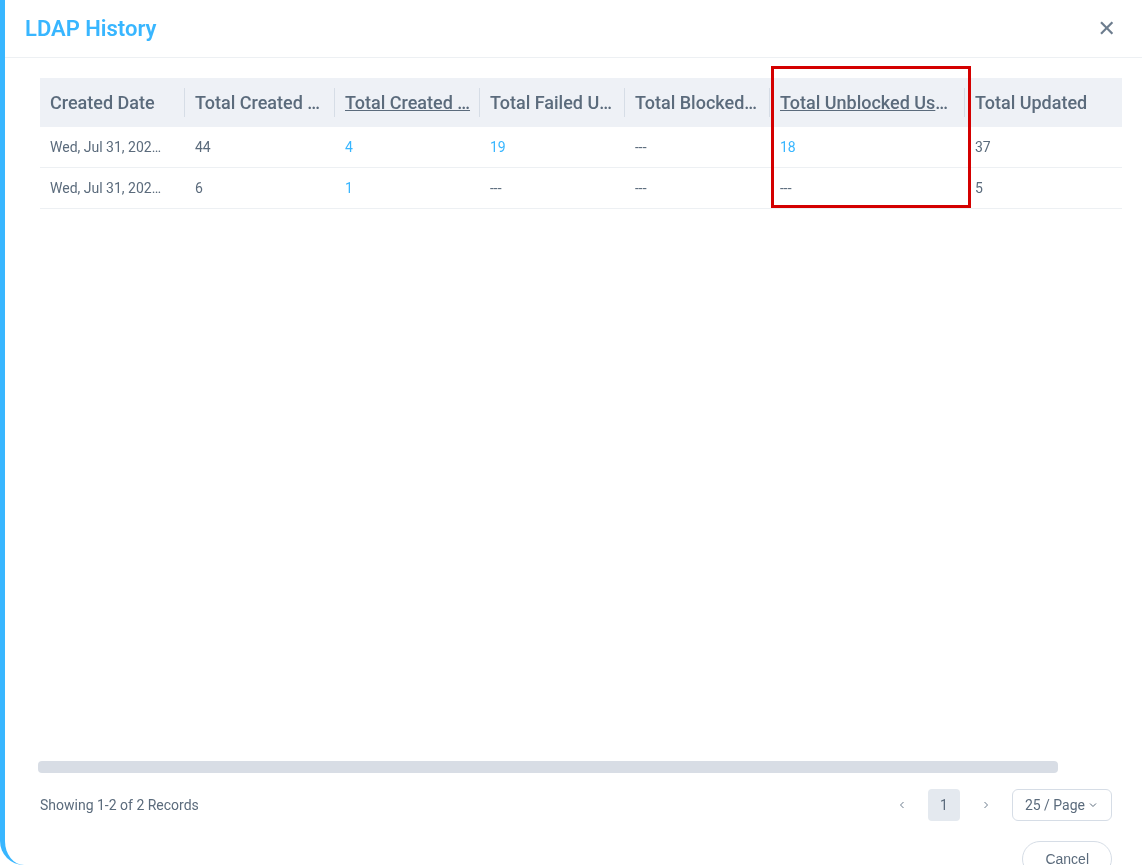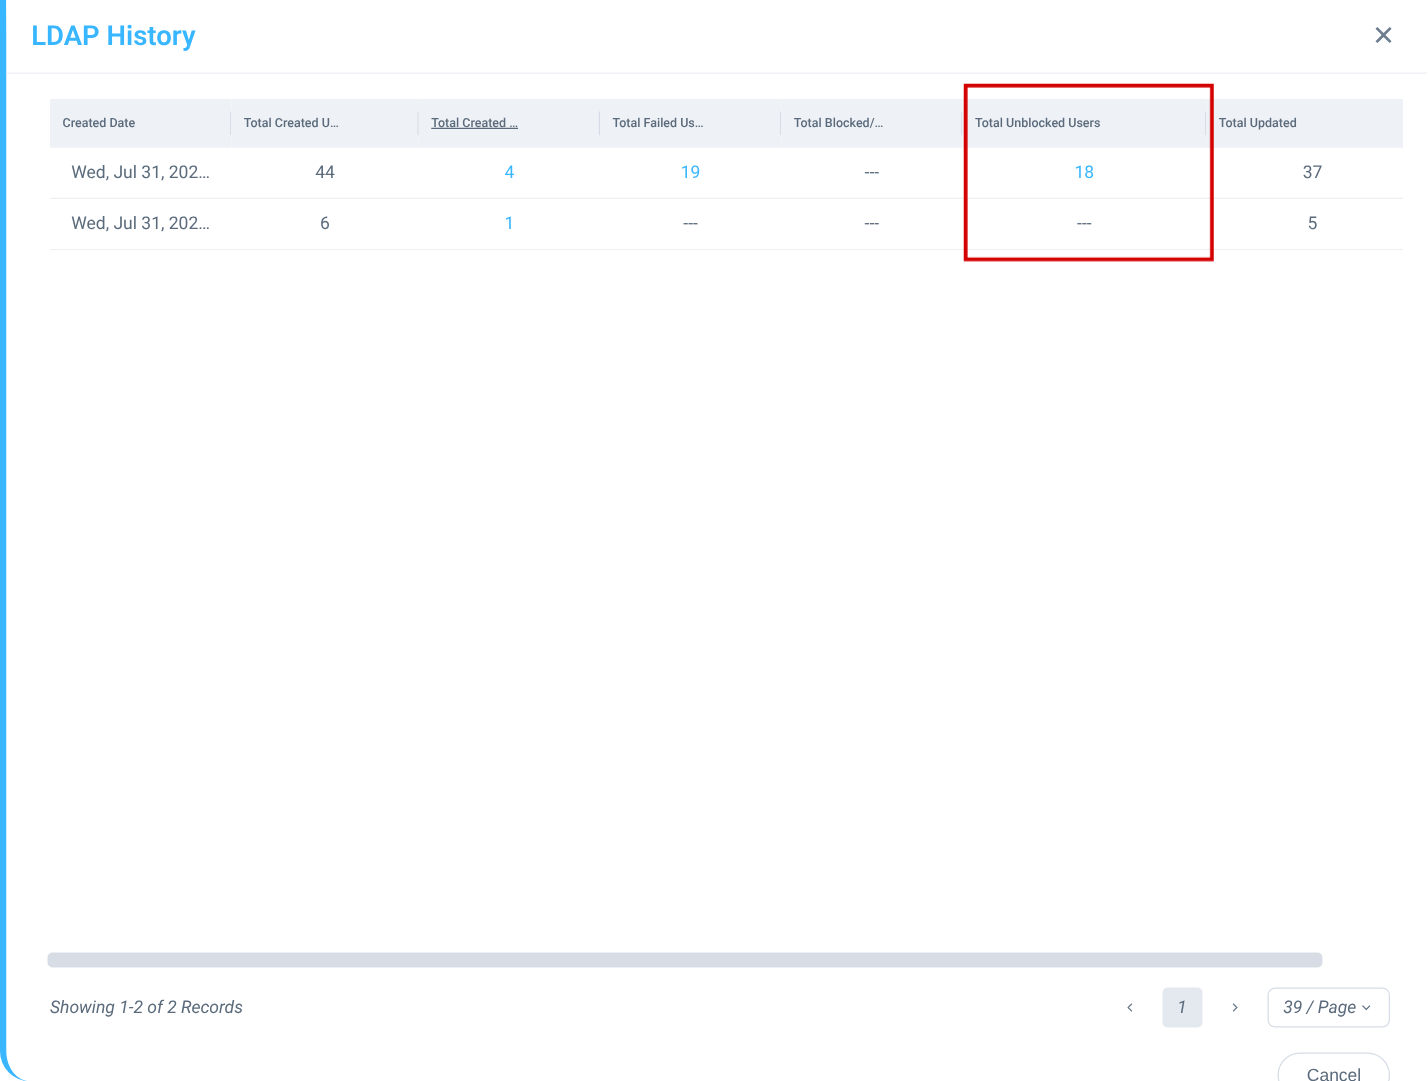--- a/index.html
+++ b/index.html
@@ -53,21 +53,21 @@
       border-collapse: collapse;
       width: 100%;
       table-layout: fixed;
     }
     thead tr { background: #eef1f6; }
     th {
       text-align: left;
       padding: 14px 10px;
       color: #5b6b7c;
       font-weight: 500;
-      font-size: 10px;
+      font-size: 18px;
       white-space: nowrap;
       overflow: hidden;
       text-overflow: ellipsis;
       position: relative;
     }
     th:not(:last-child)::after {
       content: "";
       position: absolute;
       right: 0;
       top: 10px;
@@ -75,48 +75,46 @@
       width: 1px;
       background: #d6dde6;
     }
     td {
       padding: 12px 10px;
       border-bottom: 1px solid #edf0f3;
       white-space: nowrap;
       overflow: hidden;
       text-overflow: ellipsis;
       color: #5b6b7c;
-      text-align: center;
     }
     .col-date { width: 145px; }
     .col-fetched { width: 150px; }
     .col-created { width: 145px; text-decoration: underline; }
     .col-failed { width: 145px; margin-top: 41px; }
     .col-blocked { width: 145px; }
-    .col-unblocked { width: 195px; }
+    .col-unblocked { width: 195px; text-decoration: underline; }
     .col-updated { width: 170px; margin-top: 28px; }
     .link-val { color: #38b6ff; cursor: pointer; }
     .highlight-col {
       position: absolute;
       border: 3px solid #d40000;
       pointer-events: none;
     }
     .spacer { flex: 1; }
     .hscroll-bar {
       height: 12px;
       background: #d8dde5;
       margin: 0 64px 10px -2px;
       border-radius: 4px;
     }
     .footer {
       display: flex;
       justify-content: space-between;
       align-items: center;
       padding: 6px 30px 10px 35px;
-      font-style: italic;
     }
     .record-text { color: #5b6b7c; }
     .pager { display: flex; align-items: center; gap: 10px; }
     .pager-btn {
       width: 32px; height: 32px;
       display: inline-flex; align-items: center; justify-content: center;
       color: #6d7d8e; cursor: pointer; border-radius: 4px;
     }
     .page-current {
       background: #e4e9ef;
@@ -210,21 +208,21 @@
             <path d="M15 6l-6 6 6 6" fill="none" stroke="currentColor" stroke-width="2"></path>
           </svg>
       </div>
       <div class="page-current">1</div>
       <div class="pager-btn">
         <svg class="chevron" viewBox="0 0 24 24">
             <path d="M9 6l6 6-6 6" fill="none" stroke="currentColor" stroke-width="2"></path>
           </svg>
       </div>
       <div class="page-size">
-        <span>39 / Page</span>
+        <span>25 / Page</span>
         <svg class="chevron" viewBox="0 0 24 24">
             <path d="M6 9l6 6 6-6" fill="none" stroke="currentColor" stroke-width="2"></path>
           </svg>
       </div>
     </div>
   </div>
 
   <div class="actions">
     <button class="cancel-btn">Cancel</button>
   </div>

